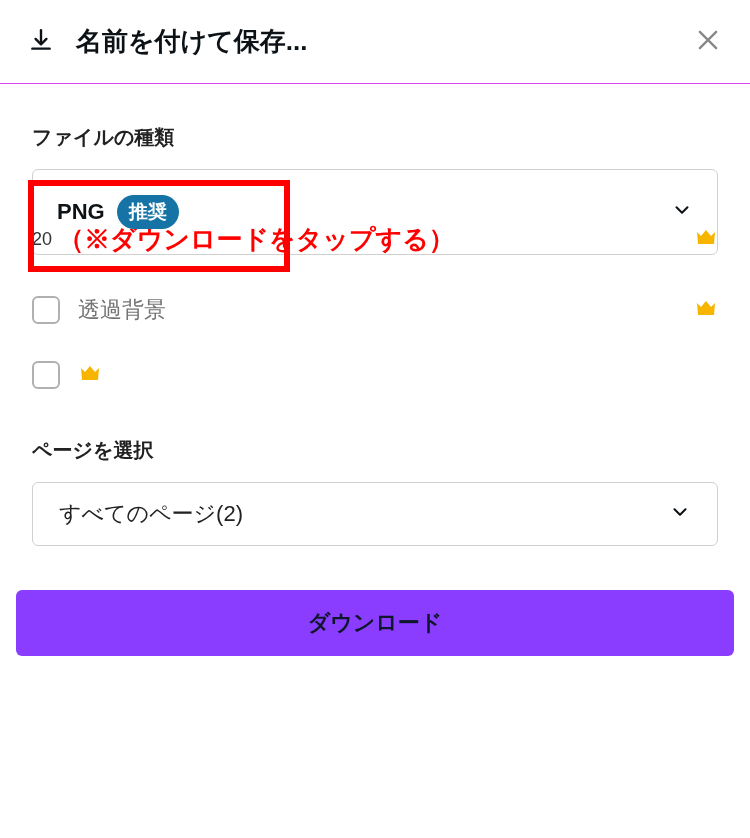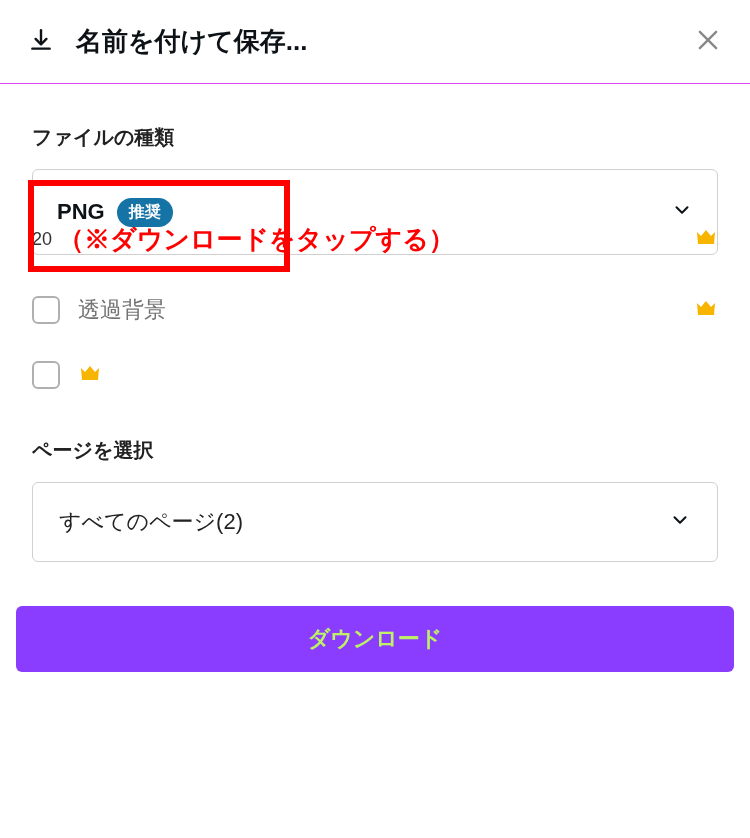--- a/index.html
+++ b/index.html
@@ -5,35 +5,35 @@
     * { box-sizing: border-box; margin: 0; padding: 0; }
     body { font-family: -apple-system, BlinkMacSystemFont, "Segoe UI", Helvetica, Arial, sans-serif; width: 750px; background: #fff; color: #0d1216; }
     .header { display: flex; align-items: center; padding: 24px 28px; border-bottom: 1px solid #d946ef; }
     .header-icon { margin-right: 22px; }
     .header-title { font-size: 26px; font-weight: 700; flex: 1; }
     .close-btn { cursor: pointer; }
     .content { padding: 0 32px 24px; }
     .section-label { font-size: 20px; font-weight: 700; color: #222; margin-top: 40px; margin-bottom: 18px; }
     .select-box { border: 1px solid #d0d0d0; border-radius: 6px; height: 86px; display: flex; align-items: center; padding: 0 24px; cursor: pointer; position: relative; }
     .select-box .value { font-size: 22px; font-weight: 600; margin-right: 12px; }
-    .badge { display: inline-block; background: #1573a5; color: #fff; font-size: 16px; font-weight: 600; padding: 4px 12px; border-radius: 999px; }
+    .badge { display: inline-block; background: #1573a5; color: #fff; font-size: 19px; font-weight: 600; padding: 4px 12px; border-radius: 999px; }
     .select-chevron { margin-left: auto; }
     .red-frame { position: absolute; border: 6px solid #ff0000; left: 28px; top: 180px; width: 262px; height: 92px; pointer-events: none; }
     .annotation { color: #ff0000; font-size: 26px; font-weight: 700; line-height: 1.55; margin-top: 30px; }
     .row-20 { display: flex; align-items: center; margin-top: -36px; }
     .row-20 .num { font-size: 18px; color: #333; }
     .row-20 .crown-right { margin-left: auto; }
     .check-row { display: flex; align-items: center; margin-top: 36px; }
     .checkbox { width: 28px; height: 28px; border: 2px solid #b0b0b0; border-radius: 6px; margin-right: 18px; cursor: pointer; flex-shrink: 0; }
     .check-label { font-size: 22px; color: #737373; flex: 1; }
     .crown { flex-shrink: 0; }
-    .pages-select { border: 1px solid #d0d0d0; border-radius: 6px; height: 80px; display: flex; align-items: center; padding: 0 26px; cursor: pointer; }
+    .pages-select { border: 1px solid #d0d0d0; border-radius: 6px; height: 64px; display: flex; align-items: center; padding: 0 26px; cursor: pointer; }
     .pages-select .pval { font-size: 22px; color: #222; }
     .pages-select .pchev { margin-left: auto; }
-    .download-btn { background: #8b3dff; color: #bef264; font-size: 22px; font-weight: 700; border: none; border-radius: 6px; height: 66px; width: calc(100% - 32px); margin: 20px 16px 0; display: flex; align-items: center; justify-content: center; cursor: pointer; }
+    .download-btn { background: #8b3dff; color: #0f172a; font-size: 22px; font-weight: 700; border: none; border-radius: 6px; height: 66px; width: calc(100% - 32px); margin: 20px 16px 0; display: flex; align-items: center; justify-content: center; cursor: pointer; }
   </style>
 </head>
 <body>
 
 <div class="header">
   <span class="header-icon">
     <svg width="26" height="26" viewBox="0 0 24 24" fill="none" stroke="#0d1216" stroke-width="2.2" stroke-linecap="round" stroke-linejoin="round">
         <path d="M12 3v12"></path>
         <path d="M7 11l5 5 5-5"></path>
         <path d="M4 20h16"></path>

